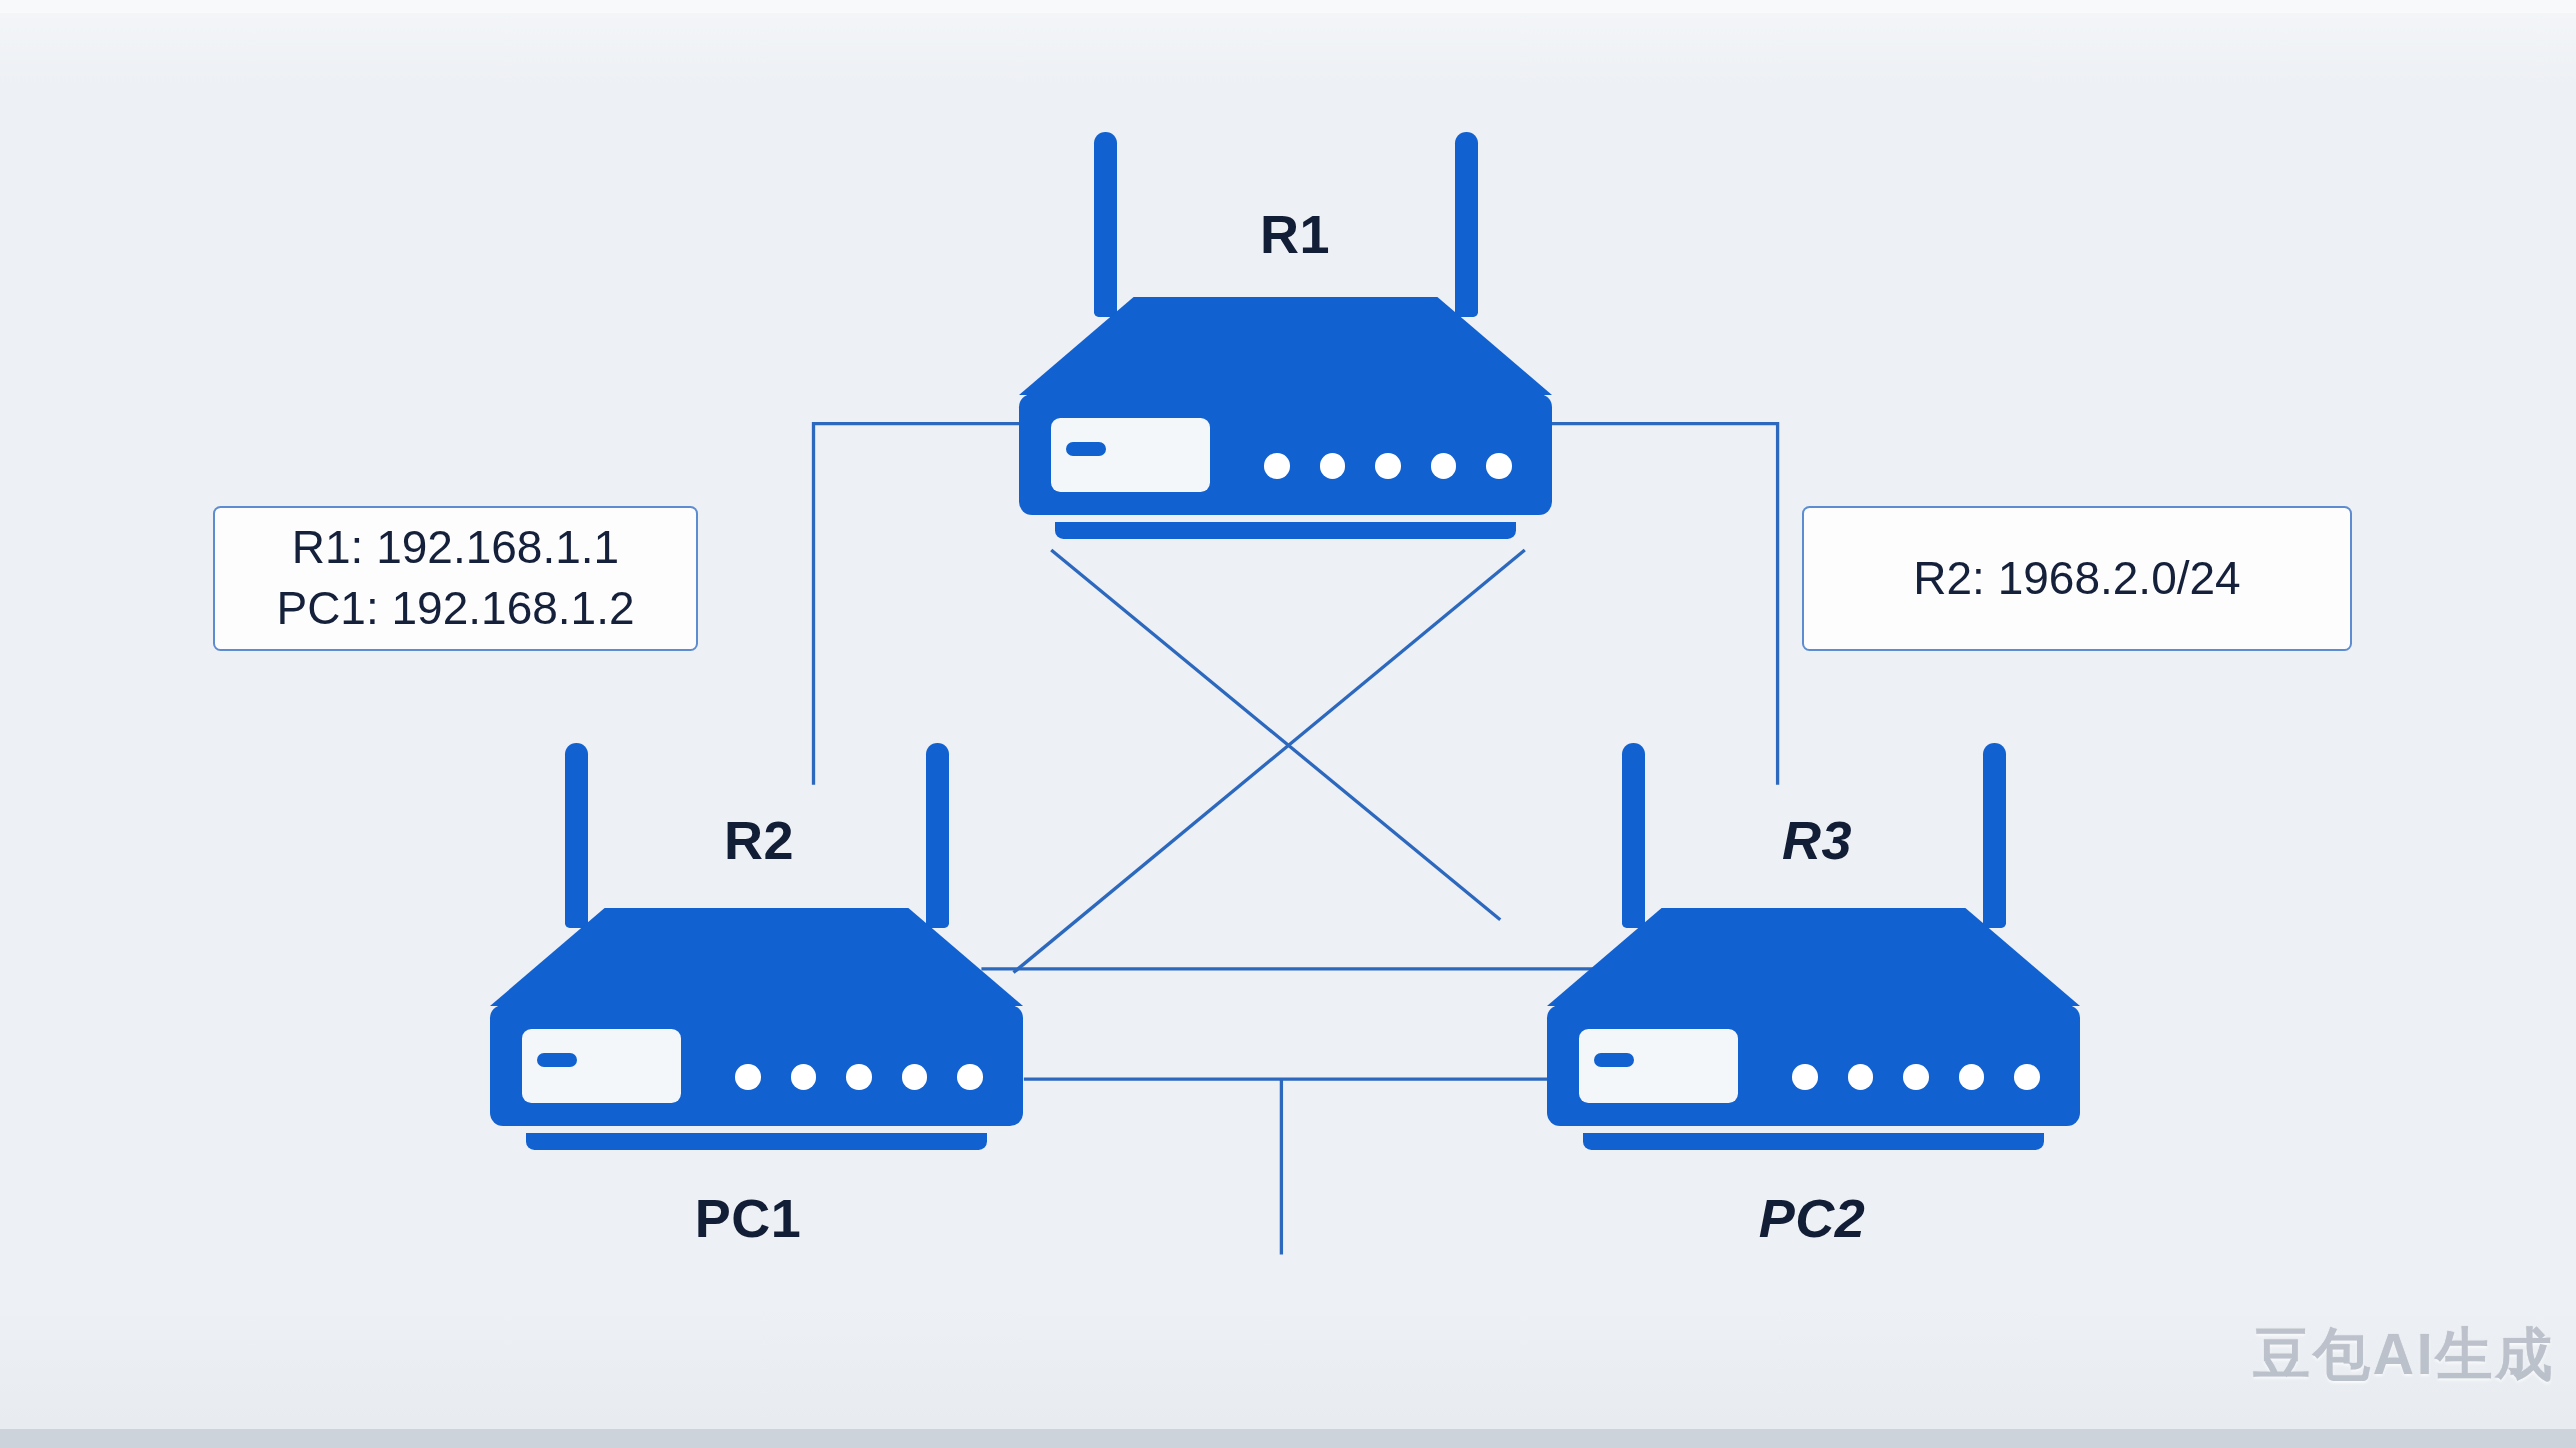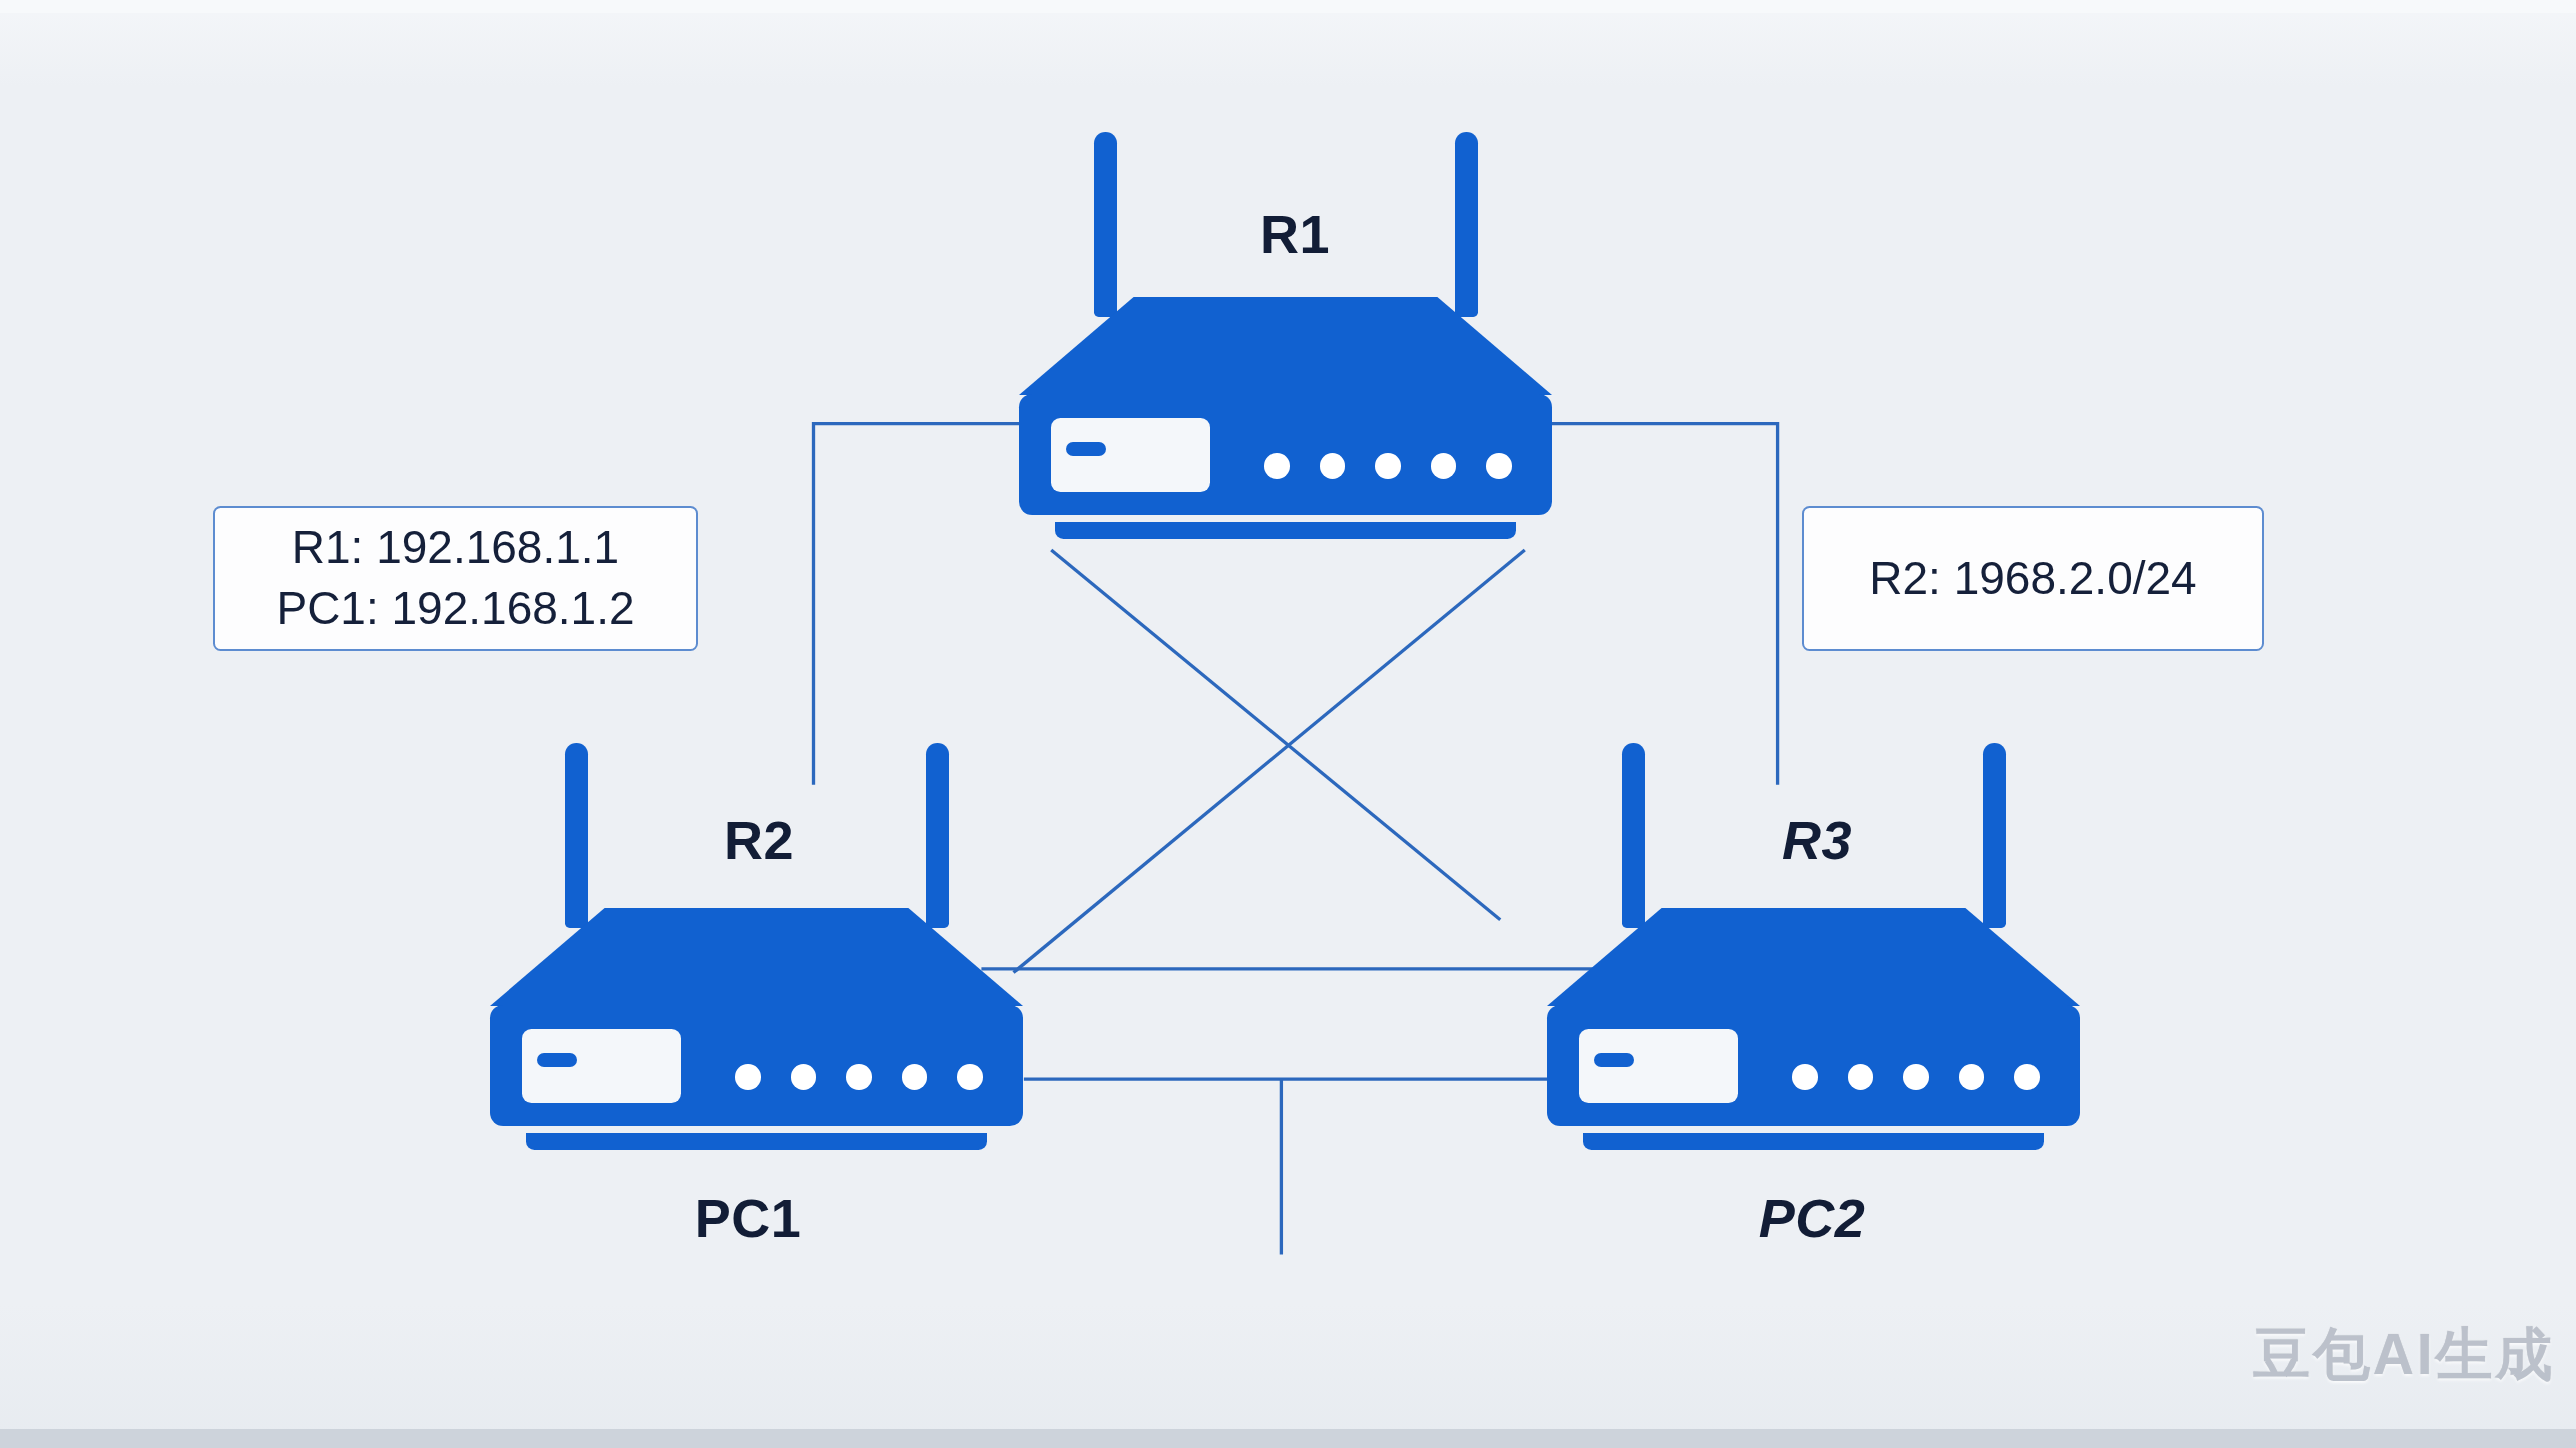--- a/index.html
+++ b/index.html
@@ -164,21 +164,21 @@
   <div class="node-label" style="left:1191px; top:203px;">R1</div>
   <div class="node-label" style="left:655px; top:809px;">R2</div>
   <div class="node-label" style="left:1713px; top:809px;font-style:italic;">R3</div>
   <div class="node-label" style="left:644px; top:1187px;">PC1</div>
   <div class="node-label" style="left:1708px; top:1187px;font-style:italic;">PC2</div>
 
   <div class="info-box" style="left:213px; top:506px; width:485px;">
     <div class="line">R1: 192.168.1.1</div>
     <div class="line">PC1: 192.168.1.2</div>
   </div>
-  <div class="info-box" style="left:1802px; top:506px; width:462px;">
+  <div class="info-box" style="left:1802px; top:506px; width:550px;">
     <div class="line">R2: 1968.2.0/24</div>
   </div>
 
   <div class="watermark">豆包AI生成</div>
 
   <div class="bottom-strip"></div>
 </div>
 
 
 </body></html>

